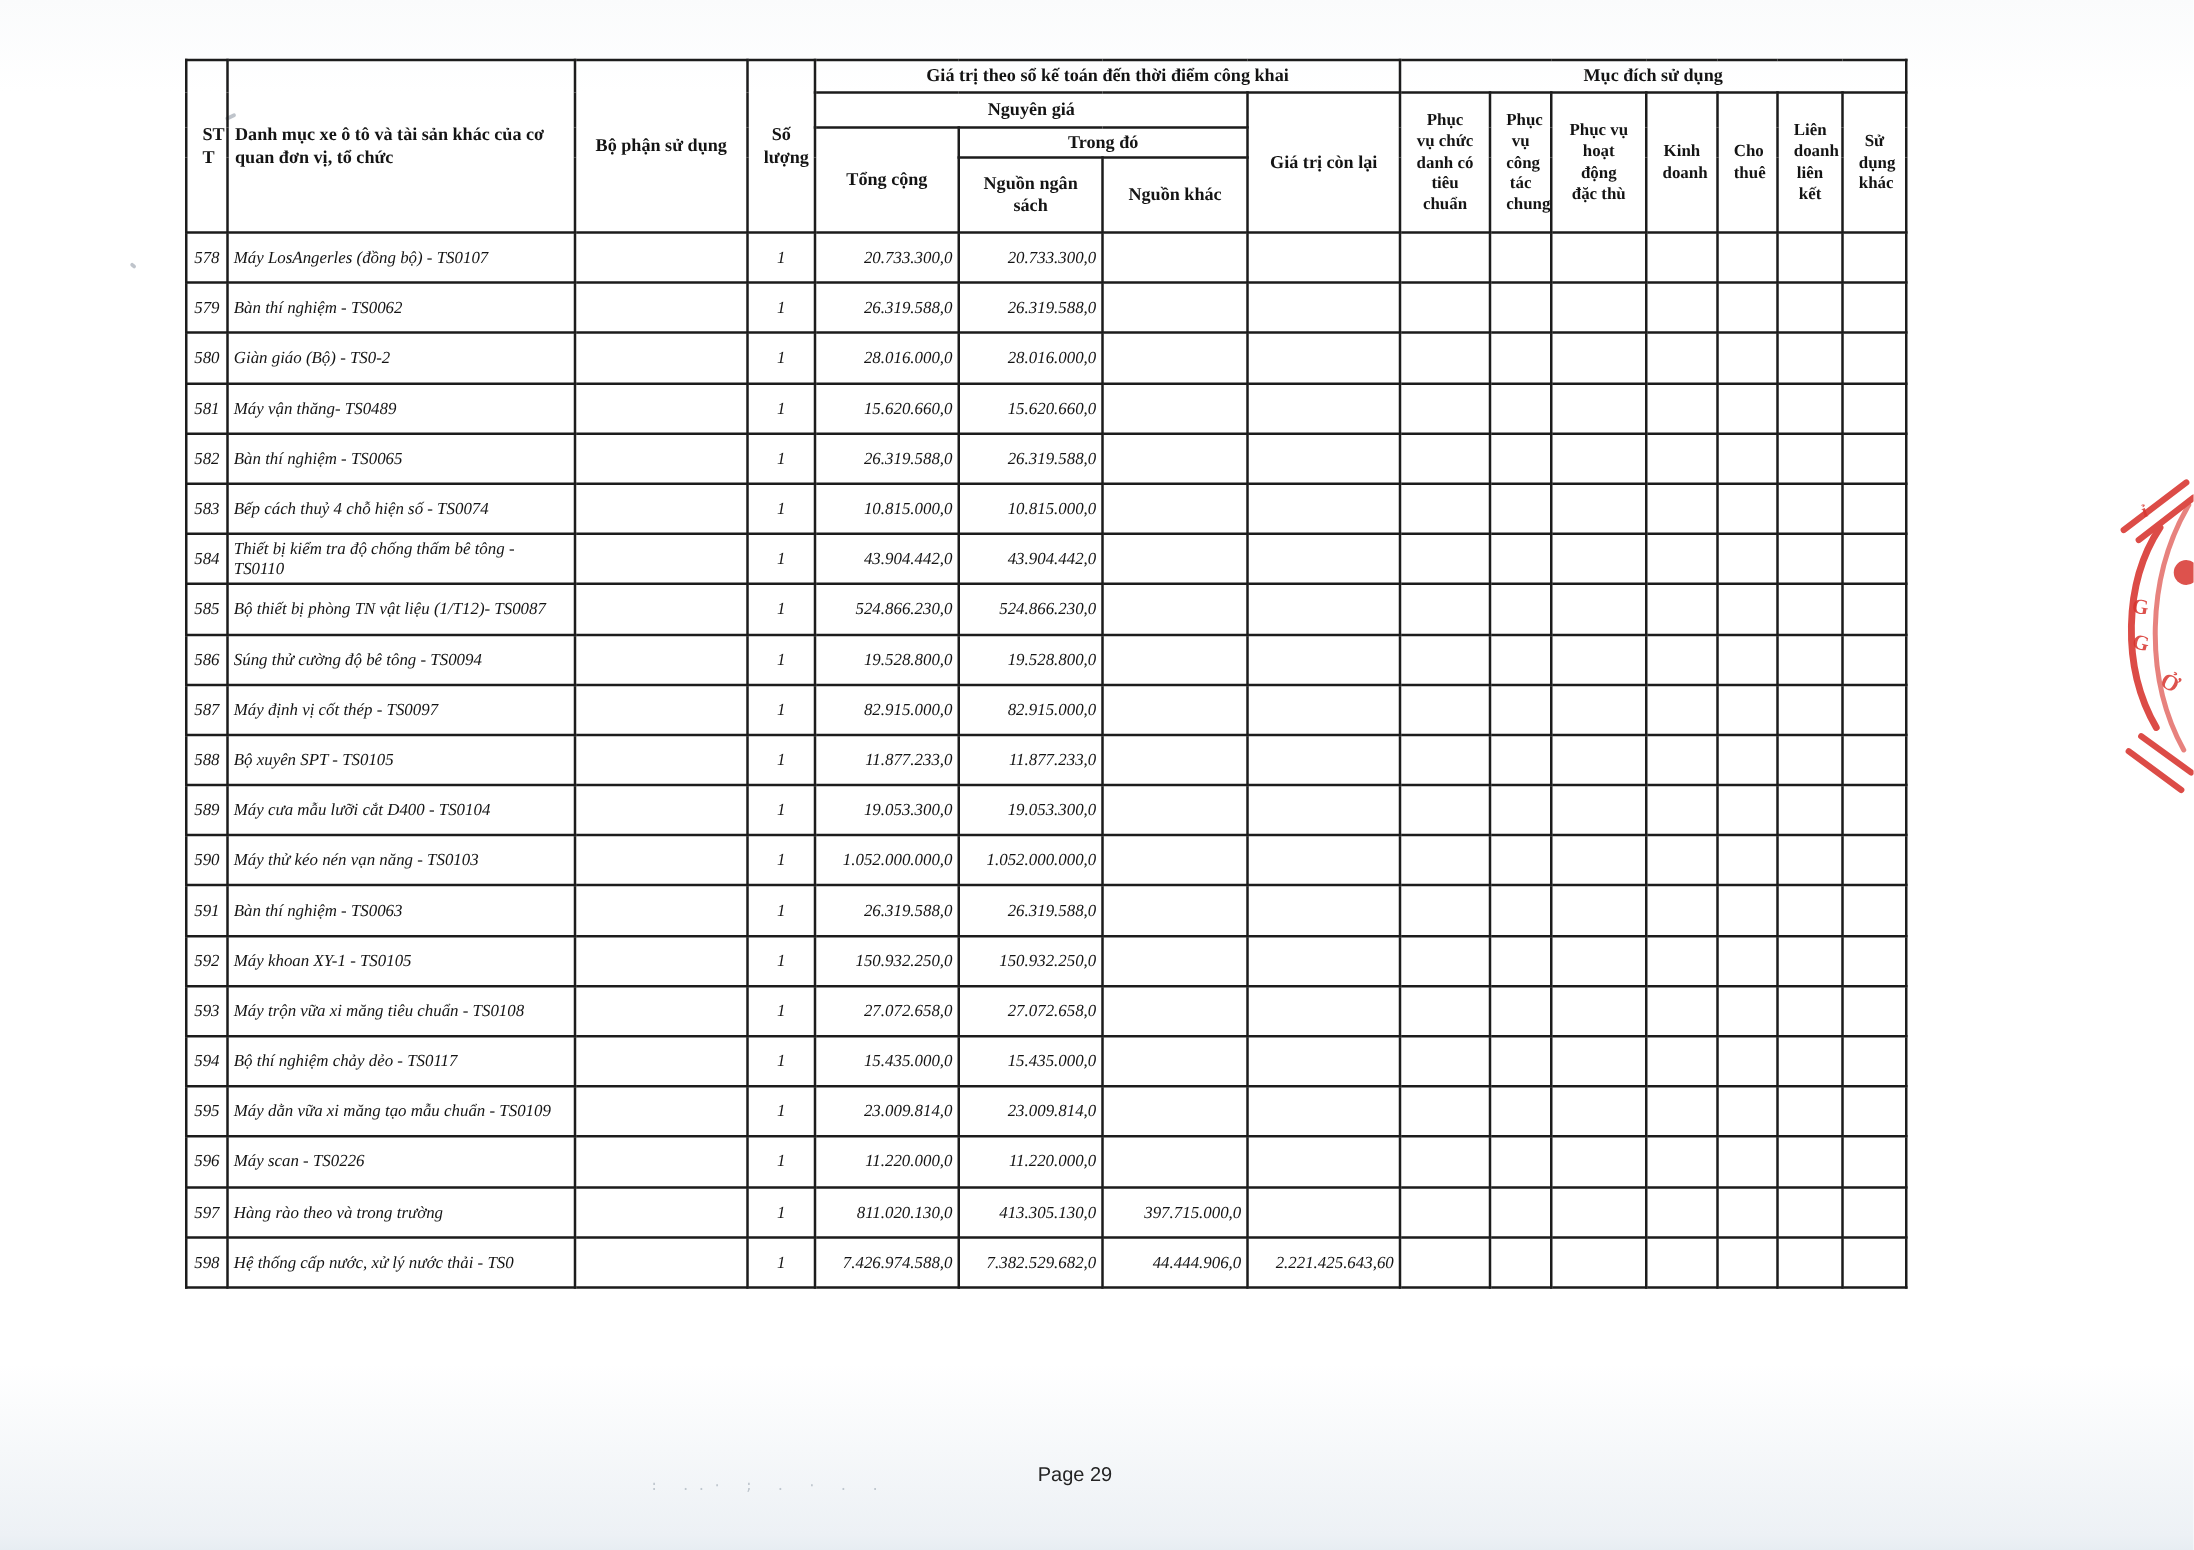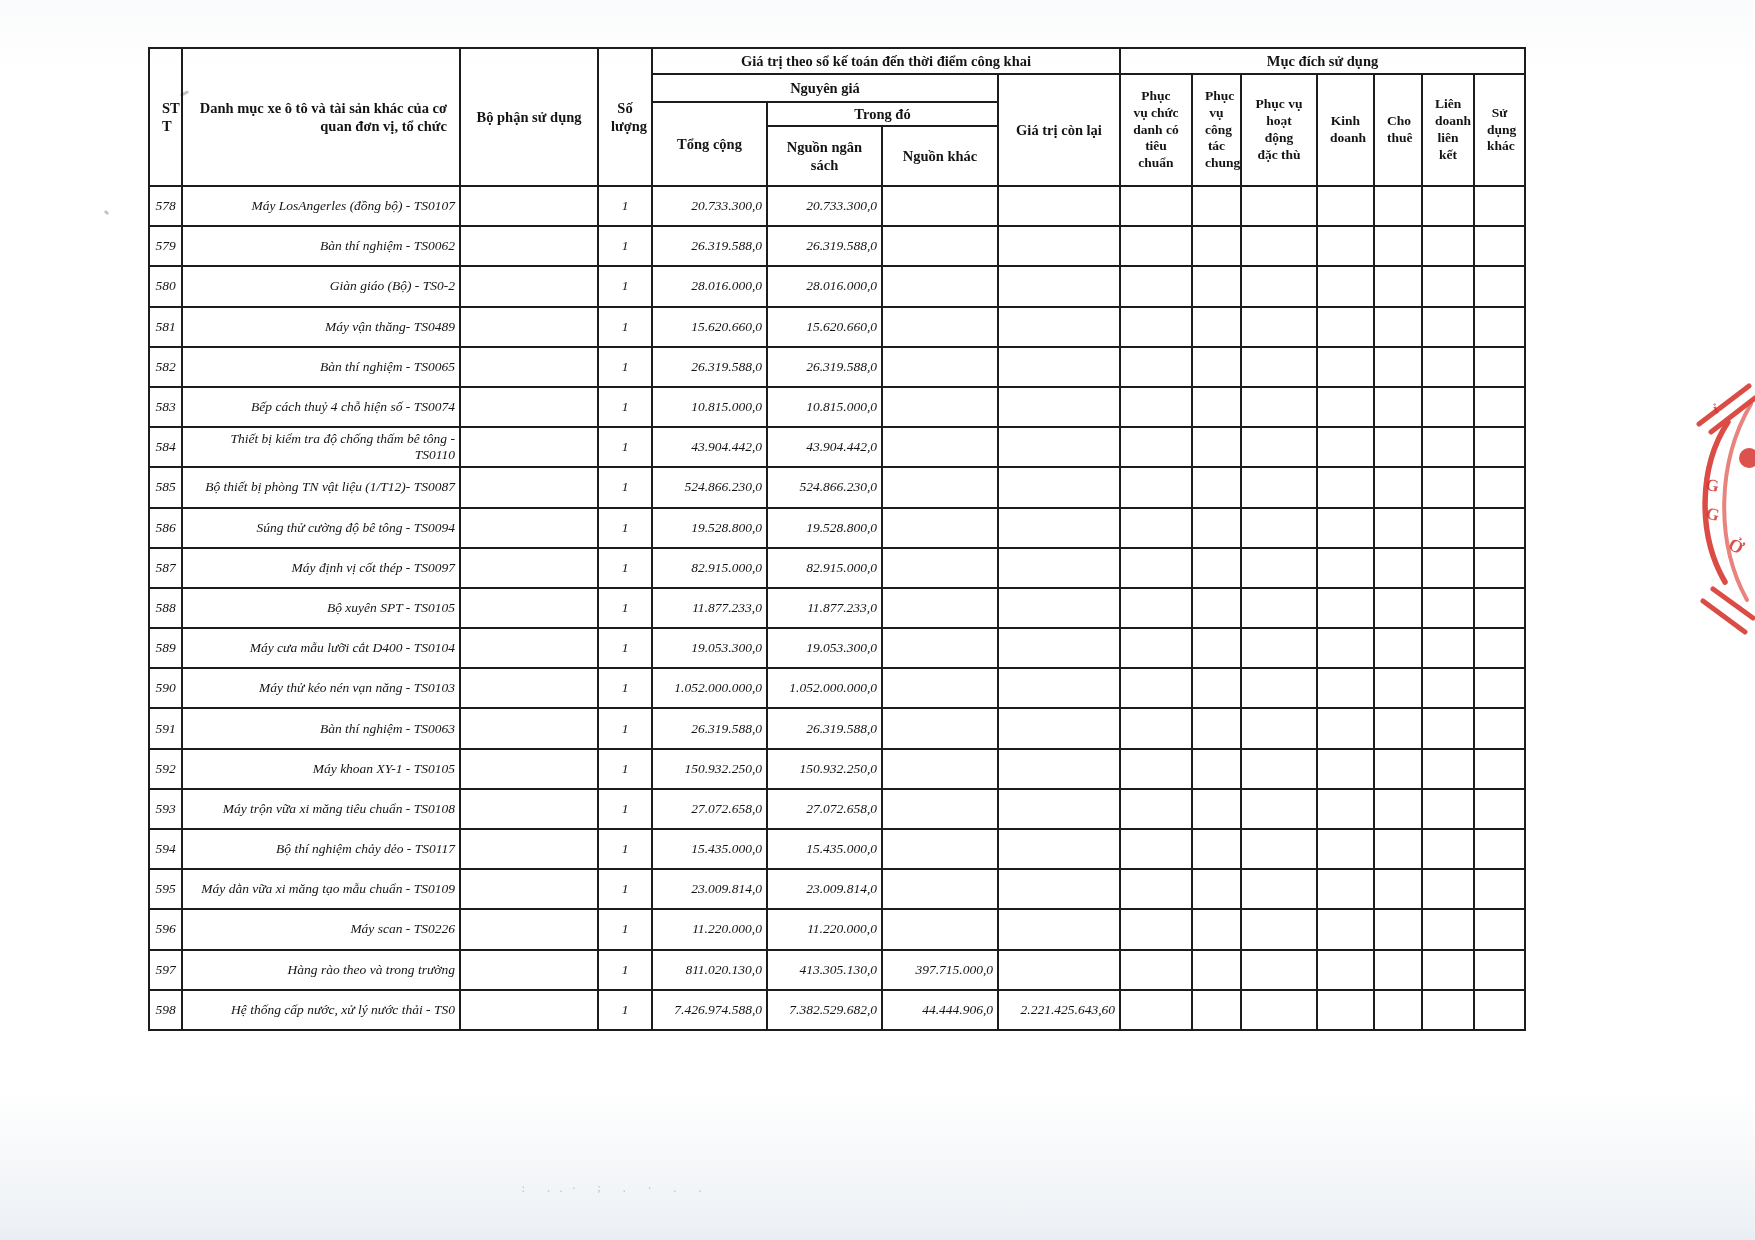--- a/index.html
+++ b/index.html
@@ -42,21 +42,21 @@
   .hrowA{height:26px;}
   .hrowB{height:28px;}
   .hrowC{height:24px;}
   .hrowD{height:60px;}
   .asset-table tbody tr{height:40.2px;font-style:italic;}
   .asset-table tbody td{
     font-size:13.5px;
     padding:0 4px;
   }
   td.c-center{text-align:center;}
-  td.c-left{text-align:right;padding-left:6px;border-radius:12px;}
+  td.c-left{text-align:left;padding-left:6px;border-radius:12px;}
   td.c-num{text-align:right;padding-right:8px;white-space:nowrap;}
 
   .footer-page{
     position:absolute;left:0;top:1172px;width:1720px;
     text-align:center;
     font-family:"Liberation Sans","DejaVu Sans",sans-serif;
     font-size:16px;color:#242424;
   }
   .faint-marks{
     position:absolute;left:520px;top:1182px;width:330px;
@@ -92,21 +92,21 @@
         <col style="width:76px">
         <col style="width:57px">
       <col style="width:48px">
         <col style="width:52px">
         <col style="width:51px">
     </colgroup>
     <thead>
       <tr class="hrowA">
         <th rowspan="4" class="pre">ST
 T</th>
-        <th rowspan="4" style="text-align:right;padding-left:5px;">Danh mục xe ô tô và tài sản khác của cơ quan đơn vị, tổ chức</th>
+        <th rowspan="4" style="text-align:left;padding-left:5px;">Danh mục xe ô tô và tài sản khác của cơ quan đơn vị, tổ chức</th>
         <th rowspan="4">Bộ phận sử dụng</th>
         <th rowspan="4">Số lượng</th>
         <th colspan="4">Giá trị theo sổ kế toán đến thời điểm công khai</th>
         <th colspan="7">Mục đích sử dụng</th>
       </tr>
       <tr class="hrowB">
         <th colspan="3">Nguyên giá</th>
         <th rowspan="3">Giá trị còn lại</th>
         <th rowspan="3" class="small">Phục vụ chức danh có tiêu chuẩn</th>
         <th rowspan="3" class="small">Phục vụ công tác chung</th>
@@ -479,20 +479,21 @@
           <td class="c-center"></td>
           <td class="c-center"></td>
           <td class="c-center"></td>
           <td class="c-center"></td>
           <td class="c-center"></td>
           <td class="c-center"></td>
         </tr>
       </tbody>
   </table>
 
+  <div class="footer-page">Page 29</div>
   <div class="faint-marks">: ..· ;  .   ·  .  .</div>
 
   <svg class="stamp" viewBox="0 0 122 292" xmlns="http://www.w3.org/2000/svg">
     <g stroke="#d8342e" fill="none" stroke-linecap="round" opacity="0.88">
       <path d="M 66 72 L 116 34" stroke-width="5"></path>
       <path d="M 78 80 L 122 46" stroke-width="5"></path>
       <path d="M 95 70 C 66 114 64 182 92 230" stroke-width="5.5"></path>
       <path d="M 118 52 C 84 110 82 190 114 248" stroke-width="4" opacity="0.7"></path>
       <path d="M 80 237 L 120 266" stroke-width="5"></path>
       <path d="M 70 249 L 112 280" stroke-width="5"></path>

